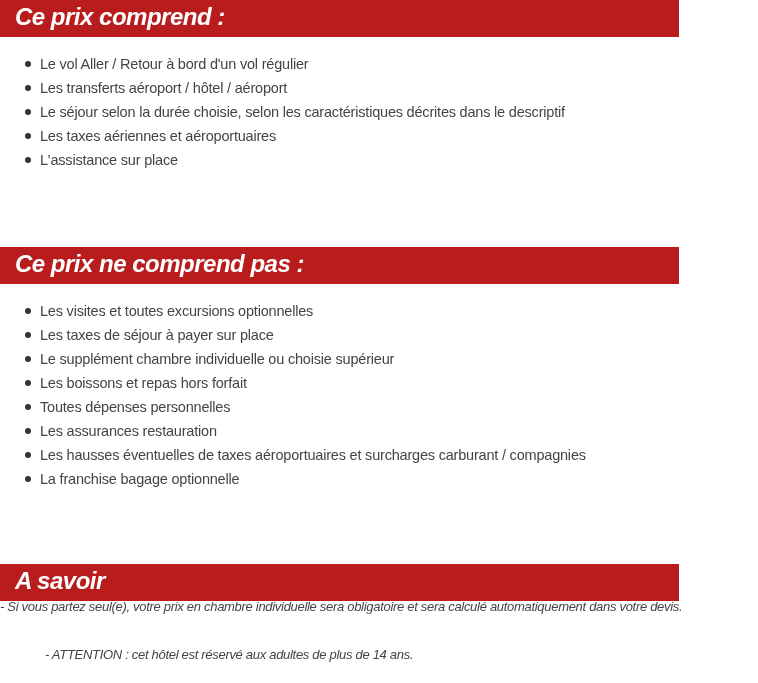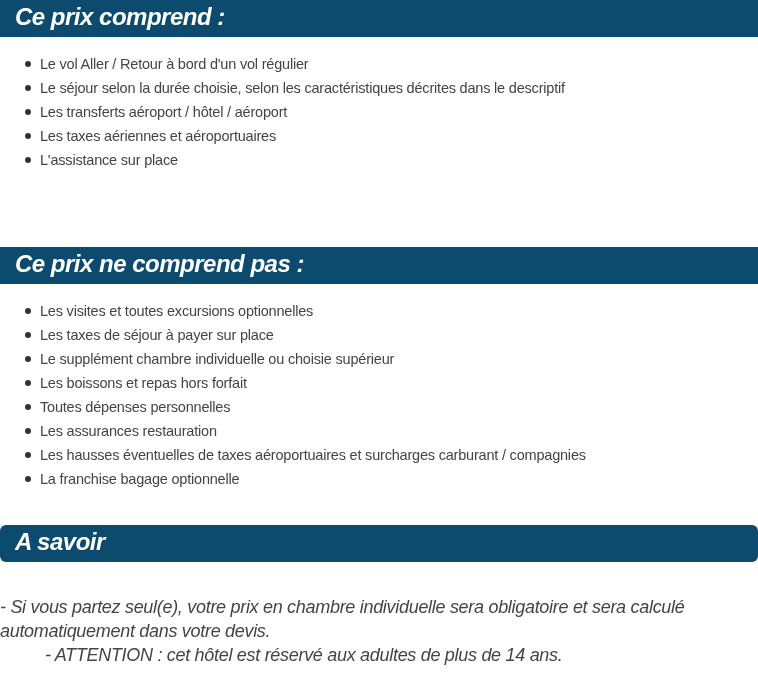--- a/index.html
+++ b/index.html
@@ -1,54 +1,54 @@
 <!DOCTYPE html>
 <html><head>
 <meta charset="utf-8">
 <style>
   html, body { margin: 0; padding: 0; background: #ffffff; }
   body { width: 758px; height: 683px; overflow: hidden; position: relative;
          font-family: "Liberation Sans", "DejaVu Sans", sans-serif; color: #444444; }
-  .section-head { position: absolute; left: 0; width: 758px; height: 37px;
-                  background: #0c4a6e; color: #ffffff; }
+  .section-head { position: absolute; left: 0; width: 679px; height: 37px;
+                  background: #b91c1c; color: #ffffff; }
   .section-head span { position: absolute; left: 15px; top: 3px; font-size: 24px;
                        font-style: italic; font-weight: bold; letter-spacing: -0.5px; }
   ul.items { position: absolute; left: 0; margin: 0; padding: 0; list-style: none; }
   ul.items li { position: relative; height: 24px; line-height: 24px; padding-left: 40px;
                 font-size: 14.5px; color: #444; letter-spacing: -0.2px; white-space: nowrap; }
   ul.items li::before { content: ""; position: absolute; left: 25px; top: 9px;
                         width: 6px; height: 6px; border-radius: 50%; background: #333; }
-  .note { position: absolute; left: 0; width: 728px; font-size: 18px; font-style: italic;
+  .note { position: absolute; left: 0; width: 728px; font-size: 13px; font-style: italic;
           color: #444; line-height: 24px; letter-spacing: -0.3px; }
 </style>
 </head>
 <body>
 
 <div class="section-head" style="top:0;">
   <span>Ce prix comprend :</span>
 </div>
 <ul class="items" style="top:52px;">
   <li>Le vol Aller / Retour à bord d'un vol régulier</li>
+  <li>Les transferts aéroport / hôtel / aéroport</li>
   <li>Le séjour selon la durée choisie, selon les caractéristiques décrites dans le descriptif</li>
-  <li>Les transferts aéroport / hôtel / aéroport</li>
   <li>Les taxes aériennes et aéroportuaires</li>
   <li>L'assistance sur place</li>
 </ul>
 
 <div class="section-head" style="top:247px;">
   <span>Ce prix ne comprend pas :</span>
 </div>
 <ul class="items" style="top:299px;">
   <li>Les visites et toutes excursions optionnelles</li>
   <li>Les taxes de séjour à payer sur place</li>
   <li>Le supplément chambre individuelle ou choisie supérieur</li>
   <li>Les boissons et repas hors forfait</li>
   <li>Toutes dépenses personnelles</li>
   <li>Les assurances restauration</li>
   <li>Les hausses éventuelles de taxes aéroportuaires et surcharges carburant / compagnies</li>
   <li>La franchise bagage optionnelle</li>
 </ul>
 
-<div class="section-head" style="top:525px;border-radius:6px;">
+<div class="section-head" style="top:564px;">
   <span>A savoir</span>
 </div>
 <div class="note" style="top:595px;">- Si vous partez seul(e), votre prix en chambre individuelle sera obligatoire et sera calculé automatiquement dans votre devis.</div>
 <div class="note" style="top:643px;padding-left:45px;">- ATTENTION : cet hôtel est réservé aux adultes de plus de 14 ans.</div>
 
 </body></html>

